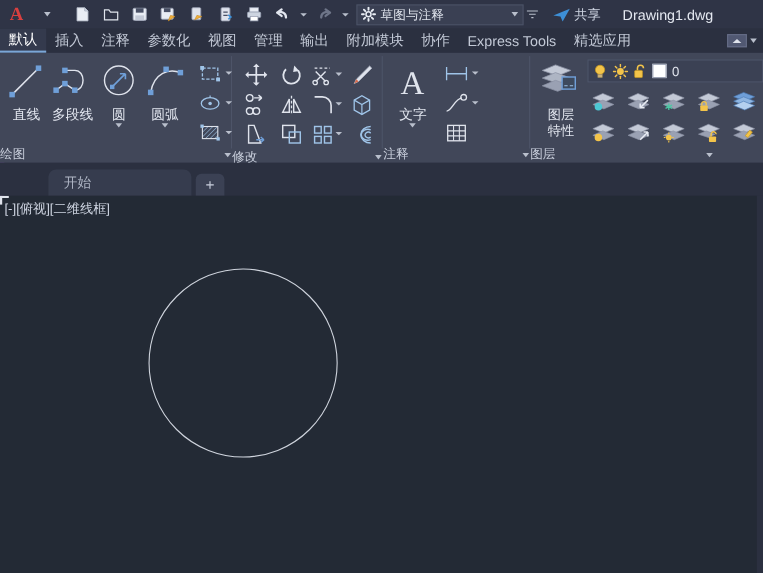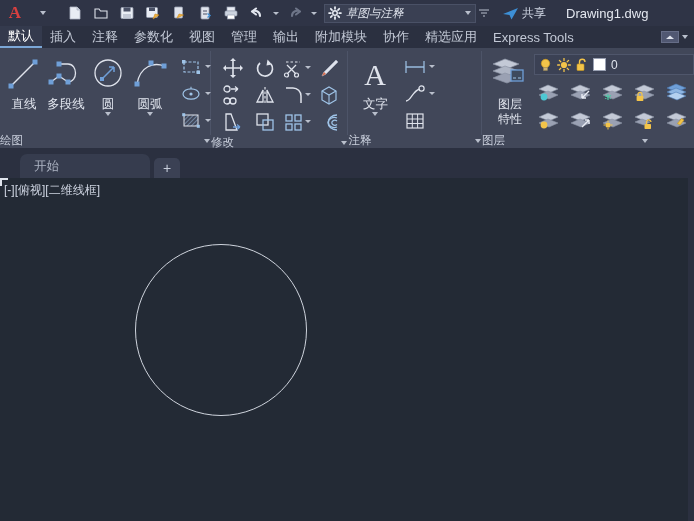--- a/index.html
+++ b/index.html
@@ -27,21 +27,21 @@
     border-top: 4px solid #b9bfcc; display:inline-block;
   }
   .caret.sm { border-left-width:3px; border-right-width:3px; border-top-width:3.5px; }
   .qitem { width: 26px; height:26px; display:flex; align-items:center; justify-content:center; position:relative;}
   .qsep { width: 6px; }
   .wsbox {
     height: 19px; background:#3a4053; border:1px solid #4a5166; display:flex; align-items:center;
     padding: 0 4px 0 3px; margin-left: 4px; color:#dfe3ec; font-size:11.5px; min-width: 152px;
     justify-content: flex-start; gap:4px;
   }
-  .wsbox .wslabel { flex:1;font-style:italic; }
+  .wsbox .wslabel { flex:1; }
   .sharebtn { display:flex; align-items:center; gap:3px; margin-left:10px; color:#cfd5e2; font-size:12px; }
   .docname { margin-left: 20px; color:#e4e8f0; font-size:13px; }
 
   
   .tabsrow {
     position:absolute; top:26px; left:0; width:694px; height:22px;
     background:#2b3040; display:flex; align-items:stretch; font-size:13px;
   }
   .rtab { padding: 0 8px; display:flex; align-items:center; color:#c3c9d6; white-space:nowrap; }
   .rtab.active { color:#ffffff; border-bottom: 2px solid #7ba7d7; background:#343a4d; }
@@ -74,21 +74,21 @@
   .layerrow {
     display:flex; align-items:center; height:21px; background:#3b4154; border:1px solid #4f566b;
     padding:0 4px; gap:5px; width:160px; margin-top:2px;
   }
   .layer0 { color:#dfe3ec; font-size:12px; }
   .swatch { width:13px; height:13px; background:#ffffff; border:1px solid #9aa1b3; }
 
   
   .doctabs {
     position:absolute; top:148px; left:0; width:694px; height:30px; background:#2b3040;
-    display:flex; align-items:flex-end;
+    display:flex; align-items:flex-end;padding-left:24px;
   }
   .accentbar { position:absolute; left:0; top:148px; width:4px; height:30px; background:#6b4a8f; }
   .dtab {
     height:24px; display:flex; align-items:center; padding:0 14px; font-size:12.5px;
     color:#aeb5c4; background:#363c4e; border-radius:7px 7px 0 0; margin-right:2px;
   }
   .dtab.start { margin-left:20px; width:130px; }
   .dtab.active { background:#232a35; color:#ffffff; font-weight:bold; padding-right:6px; }
   .closex { margin-left:12px; color:#b6bccb; font-size:12px; }
   .plustab { width:26px; height:20px; display:flex; align-items:center; justify-content:center;
@@ -215,22 +215,22 @@
   <div class="tabsrow">
     <div class="rtab active">默认</div>
     <div class="rtab">插入</div>
     <div class="rtab">注释</div>
     <div class="rtab">参数化</div>
     <div class="rtab">视图</div>
     <div class="rtab">管理</div>
     <div class="rtab">输出</div>
     <div class="rtab">附加模块</div>
     <div class="rtab">协作</div>
+    <div class="rtab">Express Tools</div>
     <div class="rtab">精选应用</div>
-    <div class="rtab">Express Tools</div>
     <div class="tabs-spacer"></div>
     <div class="tabs-right">
       <div class="minibox">
         <svg width="10" height="7" viewBox="0 0 10 7">
             <path d="M1 5 L5 1.5 L9 5 Z" fill="#dfe3ec"></path>
           </svg>
       </div>
       <span class="caret"></span>
     </div>
   </div>

